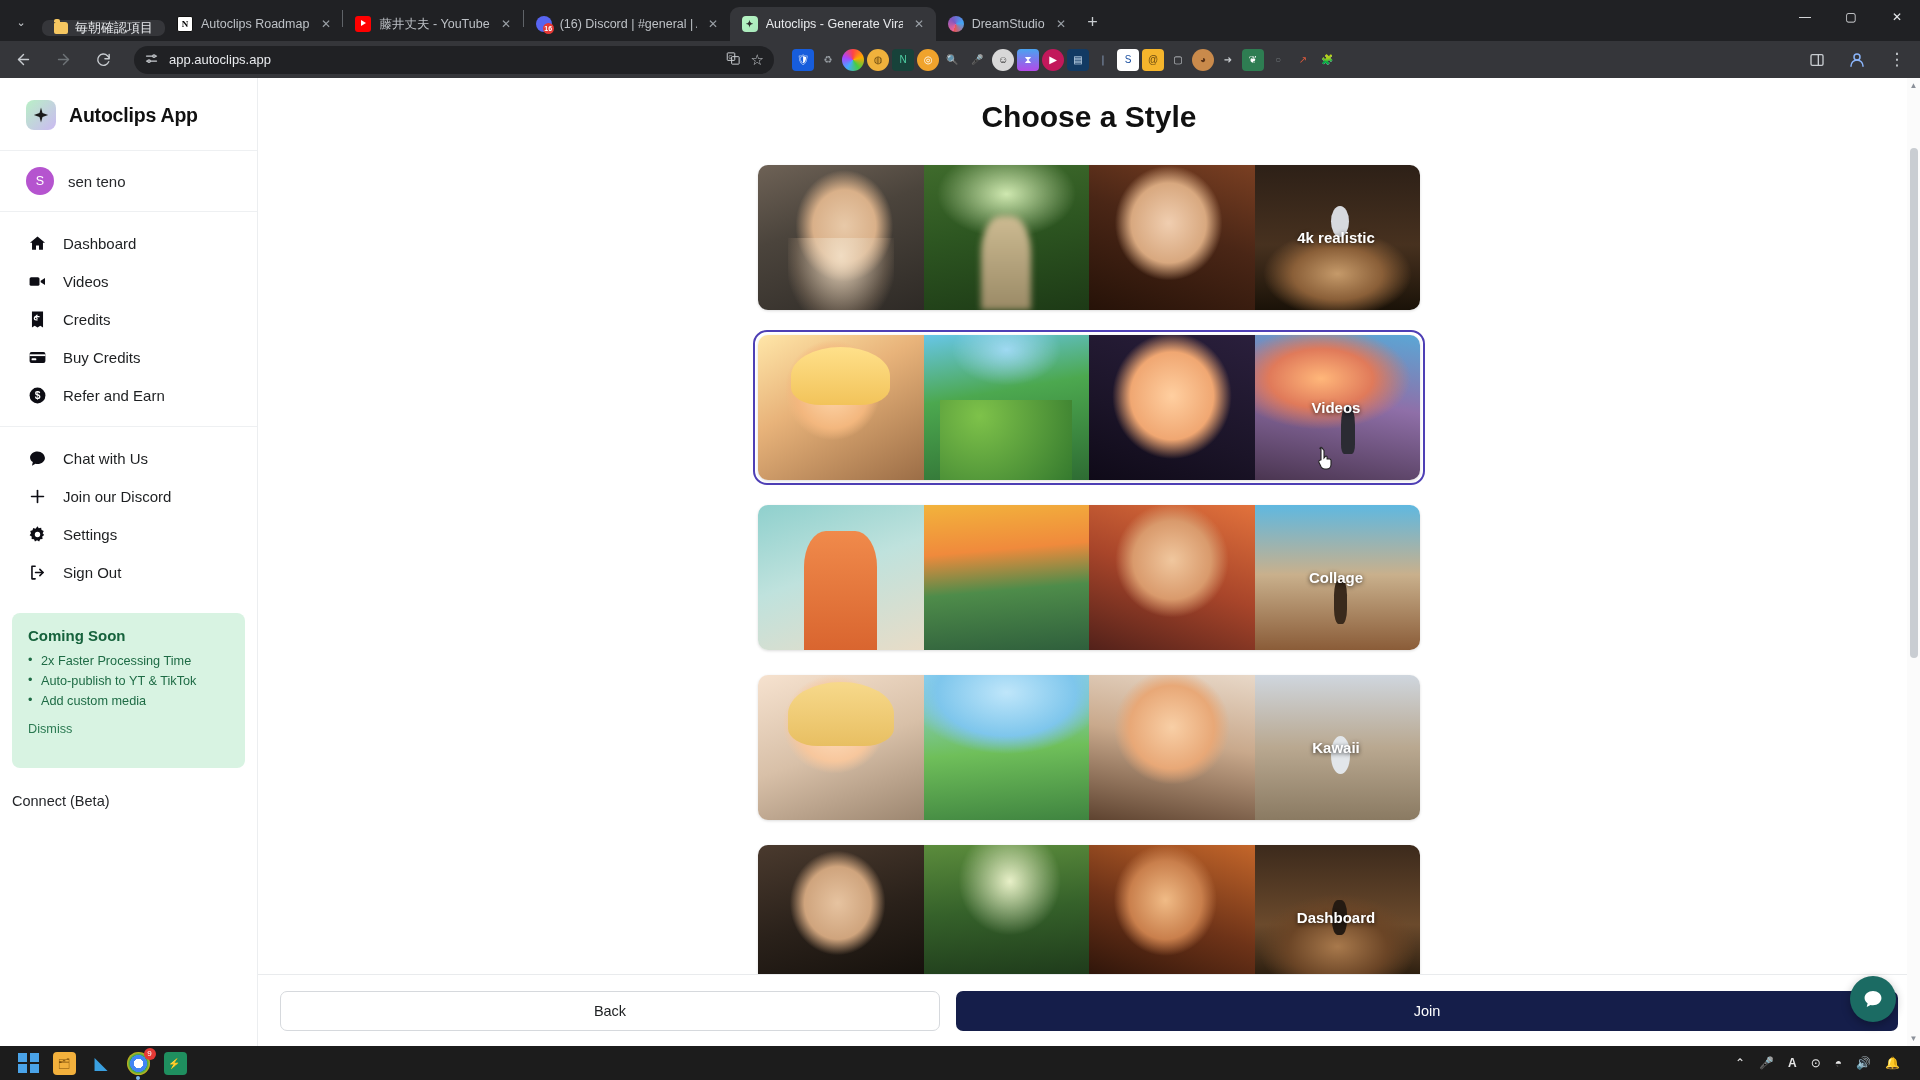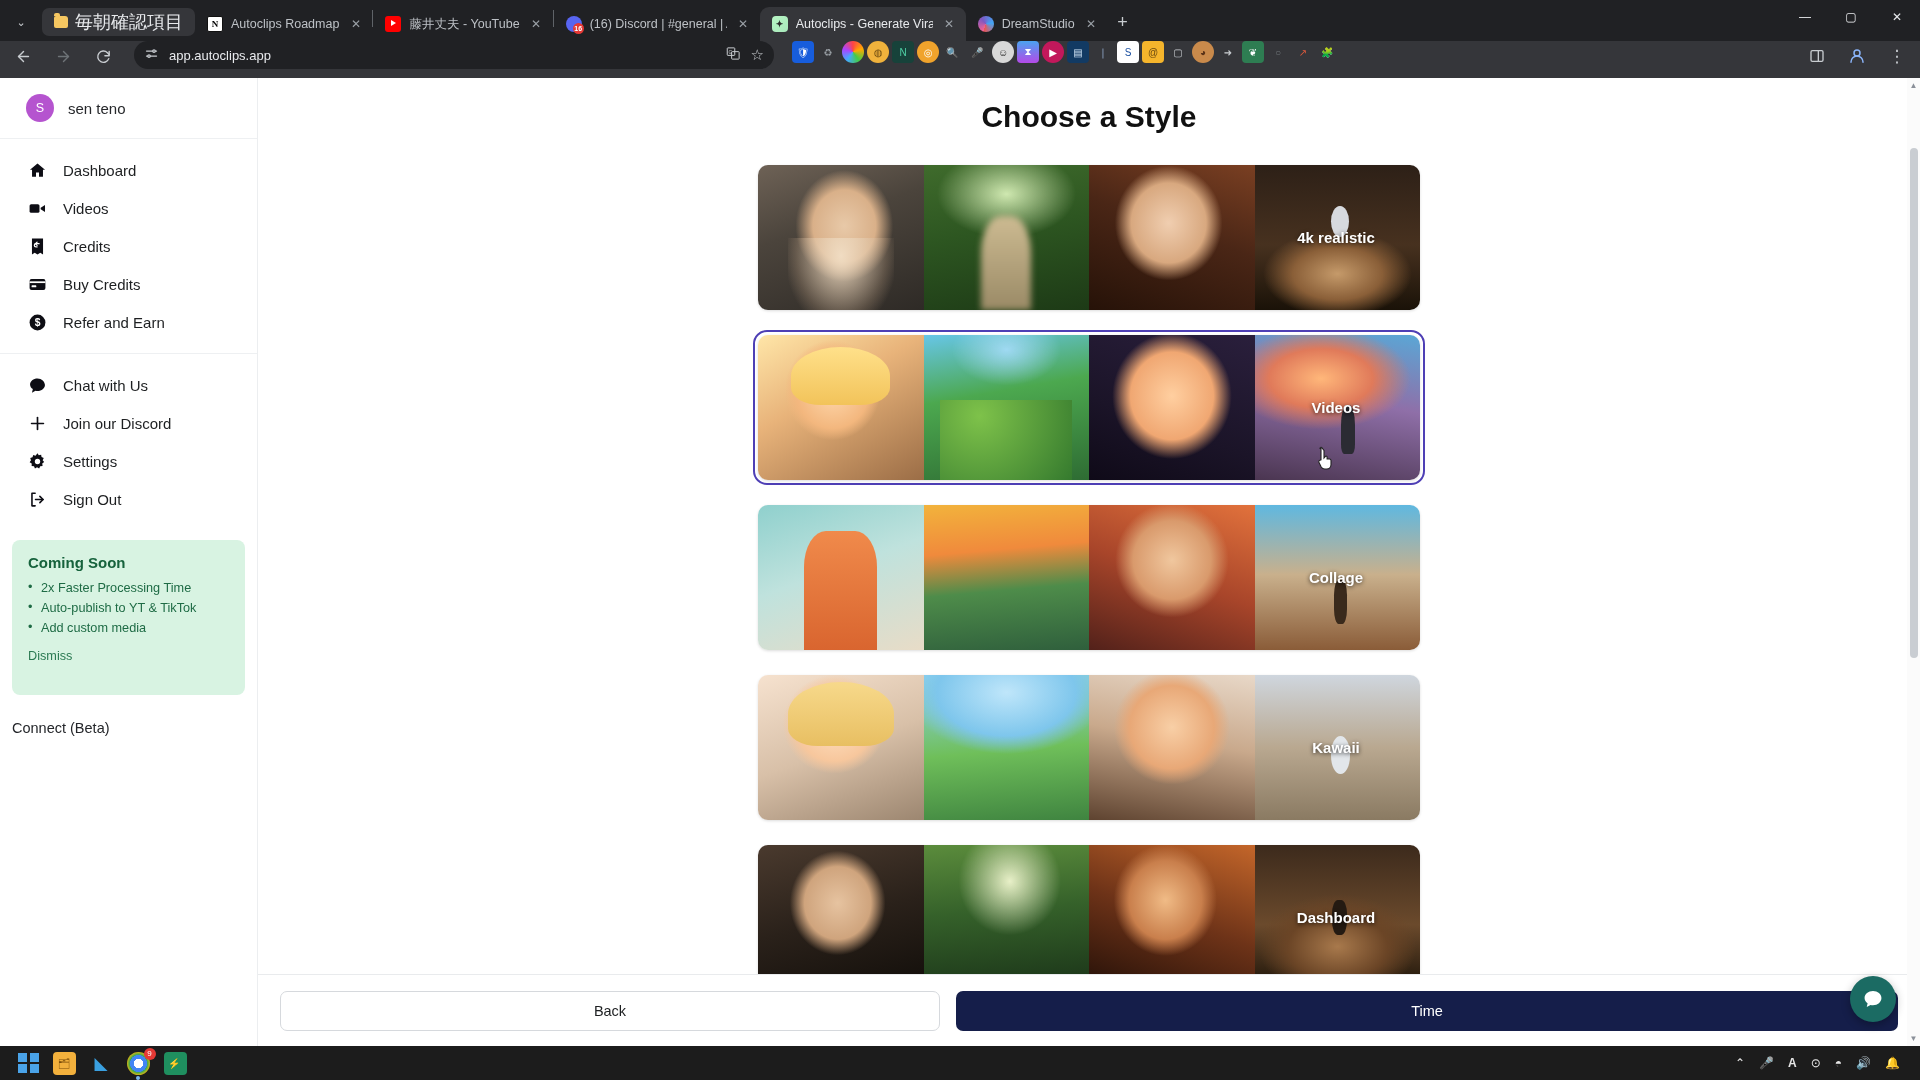--- a/index.html
+++ b/index.html
@@ -11,22 +11,22 @@
 
   
   .browser { width: 1920px; height: 1046px; background: #202124; display: flex; flex-direction: column; }
 
   .tabstrip { height: 41px; background: #202124; display: flex; align-items: flex-end; padding-left: 4px; position: relative; }
   .tab-chevron {
     width: 34px; height: 30px; margin-bottom: 4px; display:flex; align-items:center; justify-content:center;
     color: #c8ccd0; font-size: 11px; border-radius: 4px;
   }
   .bookmark-pill {
-    display:flex; align-items:center; gap:7px; height:28px; margin-bottom:5px; margin-left:4px;
-    padding: 0 12px; background:#35363a; border-radius:7px; color:#e8eaed; font-size:18px; white-space:nowrap;
+    display:flex; align-items:center; gap:7px; height:16px; margin-bottom:5px; margin-left:4px;
+    padding: 0 12px; background:#35363a; border-radius:7px; color:#e8eaed; font-size:13px; white-space:nowrap;
   }
   .folder-ico { width:14px;height:12px;background:#f6c761;border-radius:2px 3px 2px 2px; position:relative; }
   .folder-ico:before{content:"";position:absolute;top:-3px;left:0;width:6px;height:3px;background:#f6c761;border-radius:2px 2px 0 0;}
 
   .tab {
     position: relative; height: 34px; display: flex; align-items: center; gap: 8px;
     padding: 0 8px 0 12px; min-width: 40px; max-width: 206px;
     color: #bdc1c6; font-size: 12.5px; white-space: nowrap;
   }
   .tab .tab-title { overflow: hidden; text-overflow: clip; flex: 1; }
@@ -41,21 +41,21 @@
   .fav-discord { background:#5865f2; border-radius:50%; position:relative; }
   .fav-discord .badge { position:absolute; right:-2px; bottom:-2px; background:#e53935; color:#fff; font-size:7px; border-radius:50%; width:11px;height:11px;display:flex;align-items:center;justify-content:center;}
   .fav-auto { background: linear-gradient(135deg,#b7f5c4,#a8e8bb); color:#2c2c2c; border-radius:4px; }
   .fav-dream { background: conic-gradient(from 200deg, #f06292, #7e57c2, #42a5f5, #ef5350); border-radius:50%; }
 
   .newtab { width:30px;height:30px; margin-bottom:4px; color:#c8ccd0; display:flex;align-items:center;justify-content:center; font-size:18px;}
 
   .winctl { margin-left:auto; display:flex; align-items:flex-start; height:41px; }
   .winctl div { width:46px; height:34px; display:flex; align-items:center; justify-content:center; color:#e8eaed; font-size:12px; }
 
-  .toolbar { height: 37px; background:#35363a; display:flex; align-items:flex-start; padding: 0 8px; gap: 10px; }
+  .toolbar { height: 37px; background:#35363a; display:flex; align-items:center; padding: 0 8px; gap: 10px; }
   .tb-ico { width:30px;height:30px;display:flex;align-items:center;justify-content:center;color:#c8ccd0;flex:0 0 auto;}
   .omnibox {
     flex: 0 0 auto; width: 640px; height: 28px; background:#202124; border-radius:14px;
     display:flex; align-items:center; gap:10px; padding: 0 10px; margin-left: 6px; color:#e8eaed; font-size:13px;
   }
   .omnibox .spacer{flex:1;}
   .ext-row { display:flex; align-items:center; gap:3px; margin-left: 8px; }
   .ext { width:22px;height:22px;border-radius:4px;display:flex;align-items:center;justify-content:center;font-size:10px;flex:0 0 auto;}
 
   
@@ -335,20 +335,28 @@
           <path d="M4 21v-1a8 8 0 0 1 16 0v1"></path>
         </svg>
     </div>
     <div class="tb-ico" style="font-size:17px;">⋮</div>
   </div>
 
   <div class="page">
 
     <aside class="sidebar">
 
+      <div class="brand">
+        <span class="brand-logo">
+          <svg width="18" height="18" viewBox="0 0 24 24" fill="#1a1a1a">
+              <path d="M12 2 L14 9.2 L21.5 12 L14 14.8 L12 22 L10 14.8 L2.5 12 L10 9.2 Z"></path>
+            </svg>
+        </span>
+        <span class="brand-name">Autoclips App</span>
+      </div>
 
       <div class="userrow">
         <span class="avatar">S</span>
         <span class="username">sen teno</span>
       </div>
 
       <nav class="nav">
 
         <div class="nav-item">
           <svg width="19" height="19" viewBox="0 0 24 24" fill="#0d0d14">
@@ -493,21 +501,21 @@
               <div class="pane p-astro-cine"></div>
               <div class="label">Dashboard</div>
             </div>
           </div>
 
         </div>
       </div>
 
       <div class="footer-bar">
         <div class="btn btn-back">Back</div>
-        <div class="btn btn-next">Time</div>
+        <div class="btn btn-next">Join</div>
       </div>
 
       <div class="chatbubble">
         <svg width="22" height="22" viewBox="0 0 24 24" fill="#fff">
             <path d="M12 3.2C6.9 3.2 2.8 6.6 2.8 10.8c0 2.3 1.3 4.4 3.3 5.8l-.9 4 4.1-2.1c.85.17 1.75.26 2.7.26 5.1 0 9.2-3.4 9.2-7.9S17.1 3.2 12 3.2z"></path>
           </svg>
       </div>
 
       <div class="scrollbar">
         <div class="scroll-arrow" style="top:3px">▲</div>

